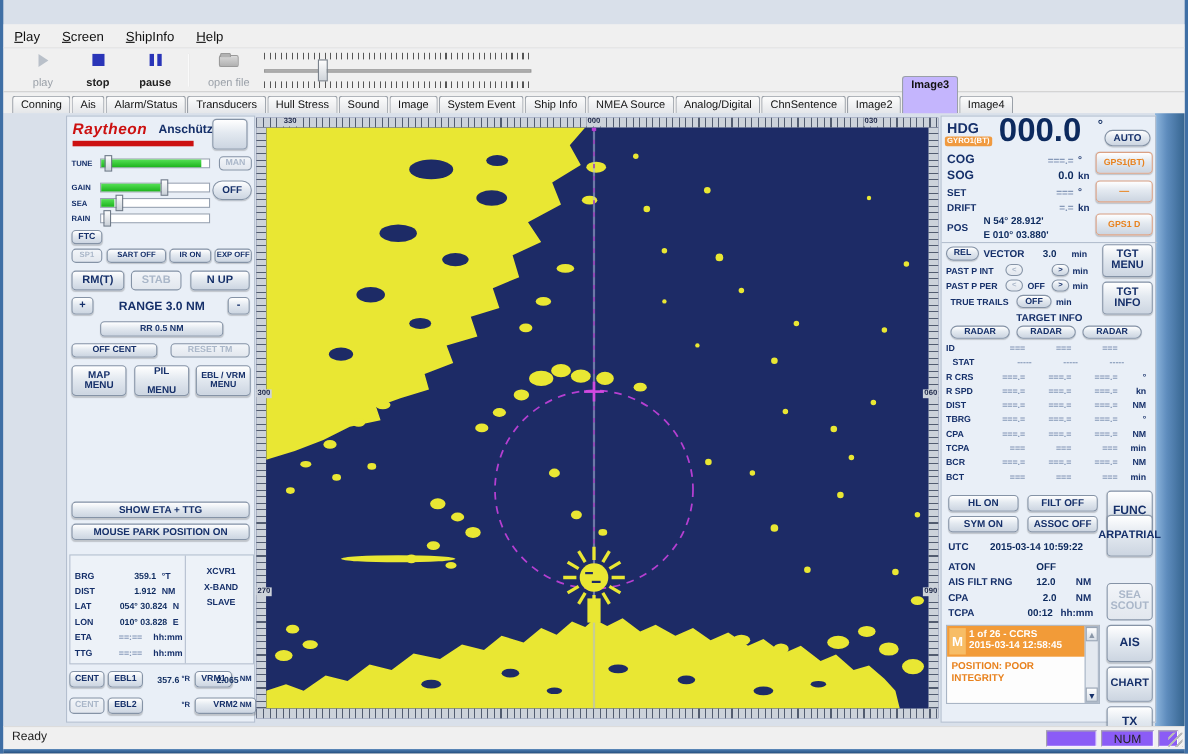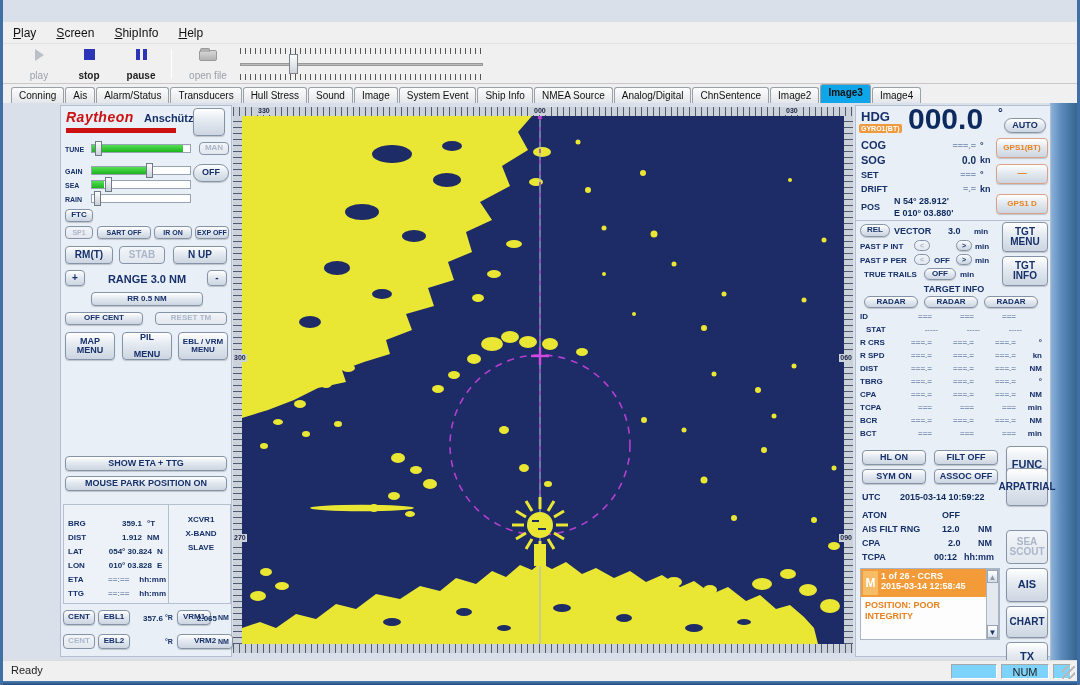--- a/index.html
+++ b/index.html
@@ -41,26 +41,26 @@
   .tbslider { position:absolute; left:237px; top:4px; width:243px; height:32px; }
   .tick-row { position:absolute; left:0; width:100%; height:6px;
     background-image: repeating-linear-gradient(90deg,#555 0 1px, transparent 1px 5px); }
   .tbslider .track { position:absolute; left:0; right:0; top:15px; height:3px; background:#bbb; border:1px solid #999; }
   .tbslider .thumb { position:absolute; left:20%; top:6px; width:9px; height:20px;
      background:linear-gradient(180deg,#fdfdfd,#cfd4da); border:1px solid #7a828c; }
 
   .tabbar { left:0; top:84px; width:1074px; height:19px; background:#f0f0f0; display:flex; align-items:flex-end; padding-left:8px; }
   .tab { font-size:10px; color:#111; padding:2px 7px 2px 7px; border:1px solid #9aa0a8; border-bottom:none;
     border-radius:3px 3px 0 0; background:linear-gradient(180deg,#fcfcfc,#e4e6e9); margin-right:1px; height:16px; }
-  .tab.selected { background:#0ea5e9; height:19px; position:relative; z-index:2; font-weight:bold; }
+  .tab.selected { background:#c4b5fd; height:34px; position:relative; z-index:2; font-weight:bold; }
 
   .content { left:0; top:103px; width:1074px; height:557px; background:#d9e0ea; }
   .statusbar { left:0; top:660px; width:1074px; height:21px; background:#f0f0f0; border-top:1px solid #dcdcdc;
      font-size:11px; color:#222; }
-  .sunken { position:absolute; height:15px; top:3px; border:1px solid; border-color:#a8a8a8 #fff #fff #a8a8a8; background:#7dd3fc; font-size:11px; text-align:center; line-height:14px;}
+  .sunken { position:absolute; height:15px; top:3px; border:1px solid; border-color:#a8a8a8 #fff #fff #a8a8a8; background:#8b5cf6; font-size:11px; text-align:center; line-height:14px;}
   .grip { position:absolute; right:2px; bottom:2px; width:13px; height:13px;
      background: repeating-linear-gradient(135deg, transparent 0 3px, #b9b9b9 3px 5px); }
   .bottomborder { left:-3px; top:681px; width:1080px; height:4px; background:linear-gradient(180deg,#4d7fb5,#244d7c); }
   .bluestrip { left:1047px; top:103px; width:27px; height:557px;
      background:linear-gradient(90deg,#8fb6dd,#5e8cbd 40%,#35648f 100%); }
 
   
   .panel { background:#e9eff7; border:1px solid #b4bfcf; }
   .navy { color:#16306a; }
   .ph { color:#8699b8; font-weight:bold; }

